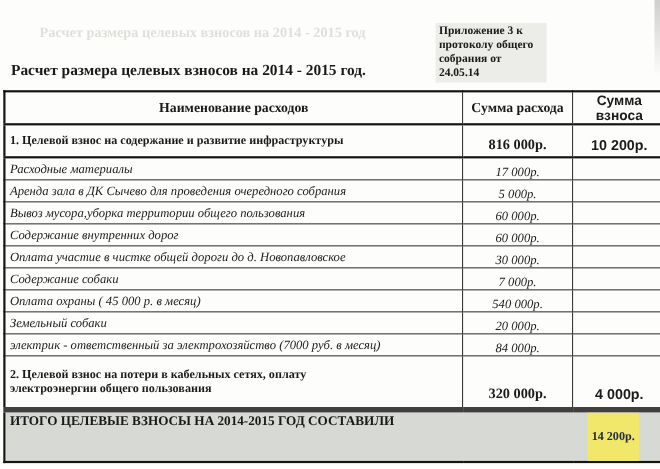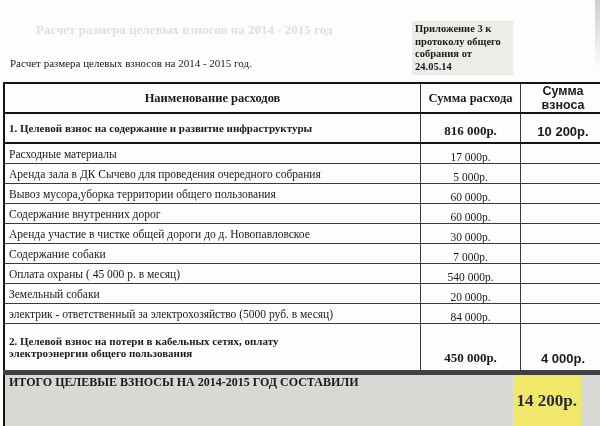--- a/index.html
+++ b/index.html
@@ -17,27 +17,27 @@
     font-weight: bold; font-size: 13px;
     color: rgba(185,188,180,0.45);
     filter: blur(0.7px);
     white-space: nowrap;
   }
   .scan-edge {
     position: absolute; right: 0; top: 0; width: 5px; height: 70px;
     background: linear-gradient(to bottom, rgba(120,120,118,0.35), rgba(120,120,118,0));
   }
   .annotation {
-    position: absolute; left: 412px; top: 21px; width: 95px;
+    position: absolute; left: 396px; top: 21px; width: 95px;
     padding: 2px 3px;
     font-weight: bold; font-size: 10.5px; line-height: 12.5px;
   }
   .doc-title {
     position: absolute; left: 10px; top: 57px;
-    font-weight: normal; font-size: 11px;
+    font-weight: bold; font-size: 14px;
     white-space: nowrap;
   }
   table.main {
     position: absolute; left: 3px; top: 82px;
     width: 574px;
     border-collapse: collapse;
     table-layout: fixed;
   }
   table.main td, table.main th {
     border: 1px solid #3a3a3a;
@@ -50,37 +50,37 @@
   th.h-name { text-align: center; padding-right: 105px; }
   th.h-expense { text-align: center; }
   th.h-contrib {
     text-align: center;
     font-family: "Liberation Sans", "DejaVu Sans", sans-serif;
     font-size: 11.5px;
   }
   td.c-name { text-align: left; vertical-align: middle; white-space: pre-line; }
   td.c-val  { text-align: center; vertical-align: bottom; padding-bottom: 2px; font-size: 12px; }
   td.c-contrib { font-family: "Liberation Sans", "DejaVu Sans", sans-serif; }
-  tr.r-normal td { height: 19px; }
+  tr.r-normal td { height: 19px; font-style: italic; }
   tr.r-bold td { font-weight: bold; font-size: 11px; }
   tr.r-bold1 td { height: 25px; border-bottom: 2px solid #141414; border-top: 2px solid #141414; }
   tr.r-bold1 td.c-val { font-size: 13px; padding-bottom: 3px; }
   tr.r-bold2 td { height: 42px; border-top: 1.5px solid #141414; border-bottom: 5px solid #404040; }
   tr.r-bold2 td.c-val { font-size: 13px; padding-bottom: 4px; }
   tr.r-total td {
     height: 22px;
     font-weight: bold; font-size: 12px;
     vertical-align: middle;
     border-top: 2px solid #141414;
   }
   .total-value {
     float: right;
     margin-right: 20px;
     padding: 16px 4px;
-    font-size: 17px;
+    font-size: 11px;
     text-align: right;
   }
 </style>
 </head>
 <body>
 
 <div class="page">
 
   <div class="ghost-title">Расчет размера целевых взносов на 2014 - 2015 год</div>
   <div class="scan-edge"></div>
@@ -117,48 +117,48 @@
           <td class="c-name">Вывоз мусора,уборка  территории  общего пользования</td>
           <td class="c-val">60 000р.</td>
           <td class="c-val c-contrib"></td>
         </tr>
         <tr class="table-row r-normal">
           <td class="c-name">Содержание внутренних дорог</td>
           <td class="c-val">60 000р.</td>
           <td class="c-val c-contrib"></td>
         </tr>
         <tr class="table-row r-normal">
-          <td class="c-name">Аренда участие в чистке общей дороги до д. Новопавловское</td>
+          <td class="c-name">Оплата участие в чистке общей дороги до д. Новопавловское</td>
           <td class="c-val">30 000р.</td>
           <td class="c-val c-contrib"></td>
         </tr>
         <tr class="table-row r-normal">
           <td class="c-name">Содержание собаки</td>
           <td class="c-val">7 000р.</td>
           <td class="c-val c-contrib"></td>
         </tr>
         <tr class="table-row r-normal">
           <td class="c-name">Оплата охраны ( 45 000 р. в месяц)</td>
           <td class="c-val">540 000р.</td>
           <td class="c-val c-contrib"></td>
         </tr>
         <tr class="table-row r-normal">
           <td class="c-name">Земельный собаки</td>
           <td class="c-val">20 000р.</td>
           <td class="c-val c-contrib"></td>
         </tr>
         <tr class="table-row r-normal">
-          <td class="c-name">электрик - ответственный за электрохозяйство (5000 руб. в месяц)</td>
+          <td class="c-name">электрик - ответственный за электрохозяйство (7000 руб. в месяц)</td>
           <td class="c-val">84 000р.</td>
           <td class="c-val c-contrib"></td>
         </tr>
         <tr class="r-bold r-bold2">
           <td class="c-name">2. Целевой взнос на потери в кабельных сетях, оплату
 электроэнергии  общего пользования</td>
-          <td class="c-val">450 000р.</td>
+          <td class="c-val">320 000р.</td>
           <td class="c-val c-contrib">4 000р.</td>
         </tr>
       </tbody>
     <tbody>
       <tr class="r-total">
         <td colspan="3" id="total-cell" style="background: rgb(215, 217, 212);">
           <span>ИТОГО ЦЕЛЕВЫЕ ВЗНОСЫ НА 2014-2015 ГОД СОСТАВИЛИ</span>
           <span class="total-value" style="background: rgb(241, 231, 107); color: rgb(35, 45, 63);">14 200р.</span>
         </td>
       </tr>

